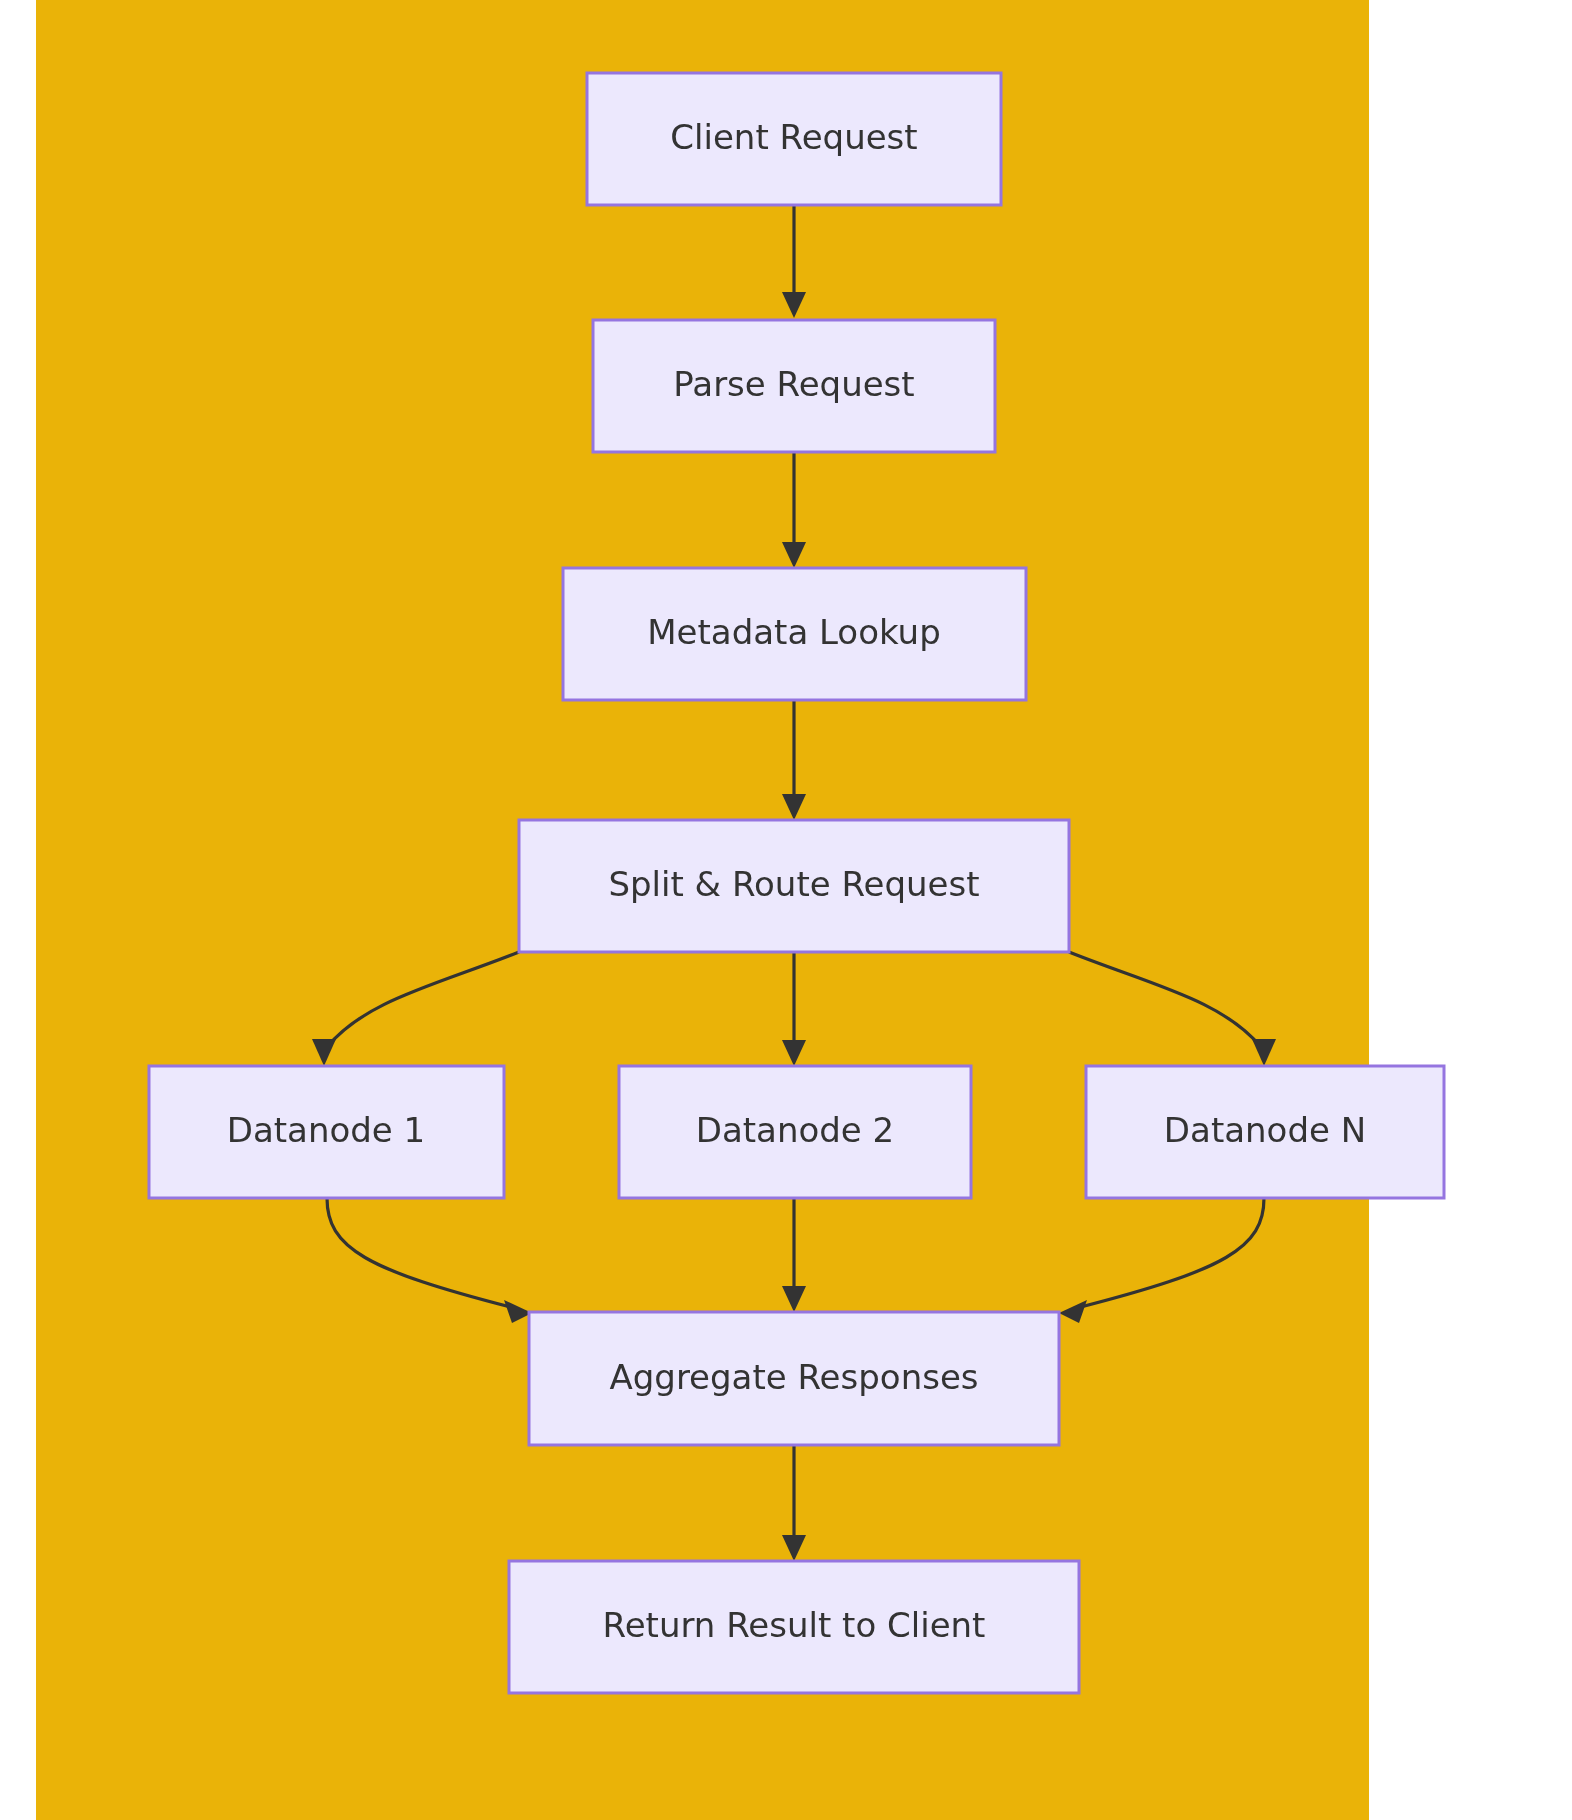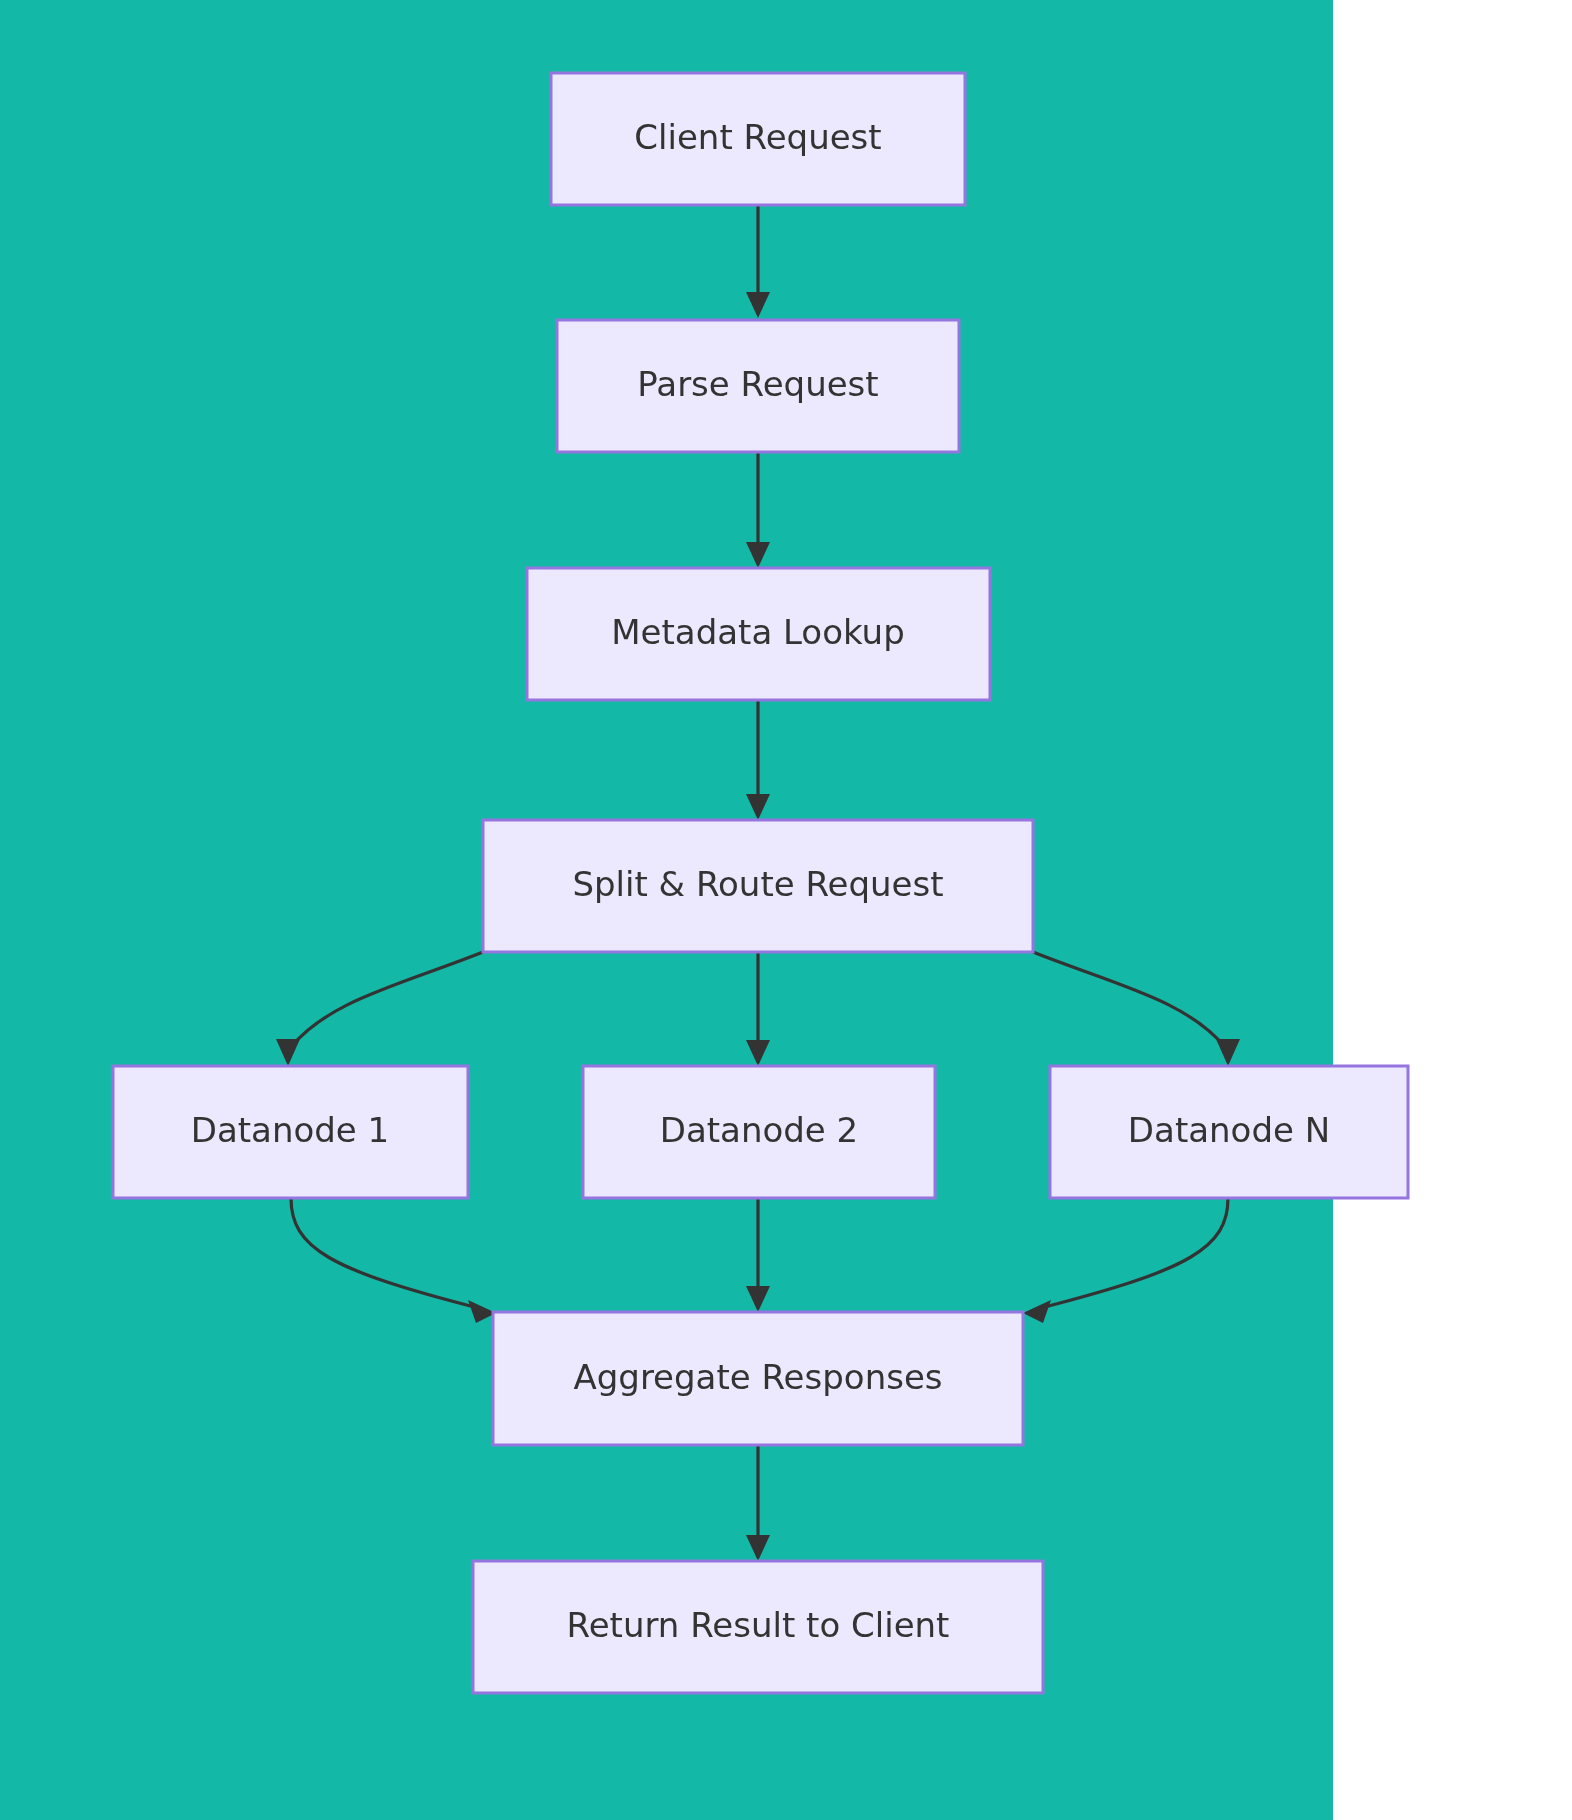--- a/index.html
+++ b/index.html
@@ -10,21 +10,22 @@
   body {
     width: 1572px;
     height: 1820px;
     font-family: "DejaVu Sans", "Liberation Sans", sans-serif;
     overflow: hidden;
   }
   #diagram-root {
     position: relative;
     width: 1333px;
     height: 1820px;
-    background: #14b8a6;
+    background: #eab308;
+    margin-left: 36px;
   }
   svg#flowchart {
     display: block;
     width: 1572px;
     height: 1820px;
   }
   .node-rect {
     fill: #ECE8FD;
     stroke: #9575E0;
     stroke-width: 3;

